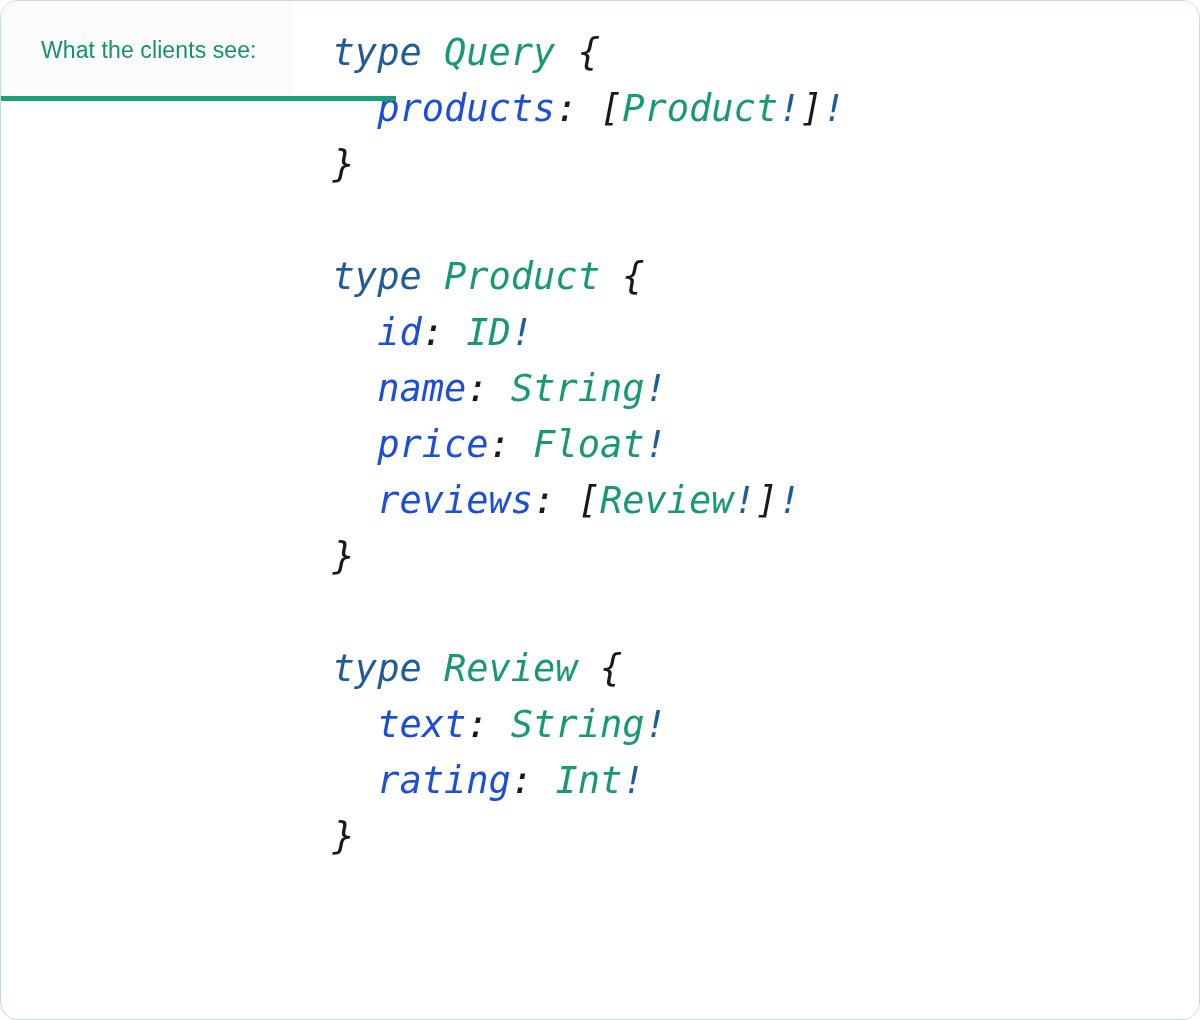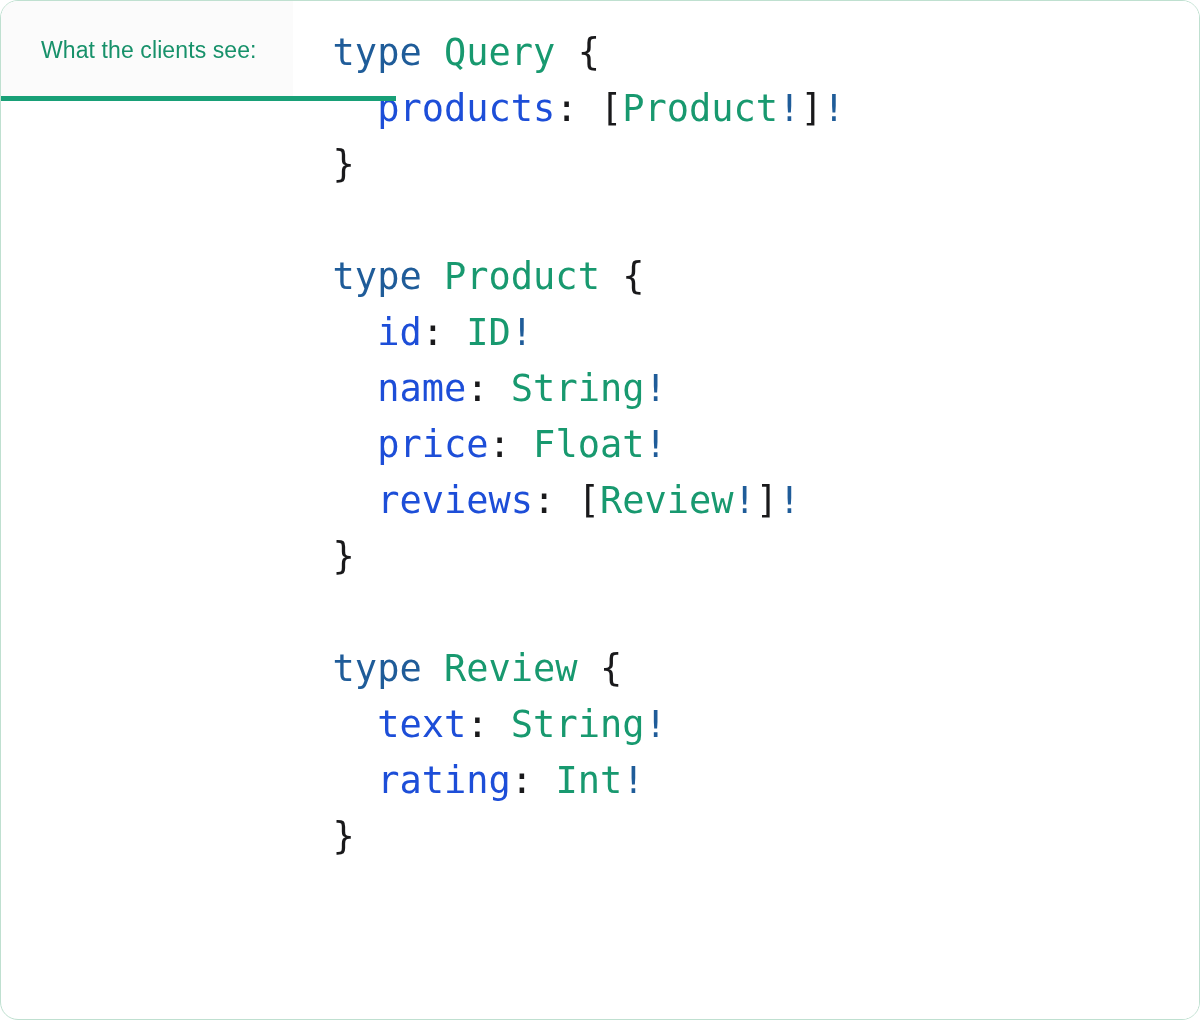--- a/index.html
+++ b/index.html
@@ -81,21 +81,21 @@
     padding: 0 0 0 40px;
     font-family: "DejaVu Sans Mono", monospace;
     font-size: 37px;
     line-height: 56px;
     color: #19191b;
     white-space: pre;
     letter-spacing: 0;
     -webkit-font-smoothing: antialiased;
   }
 
-  .ln { display: block; height: 56px; }
+  .ln { display: block; height: 56px; font-style: italic; }
 
   .kw    { color: #1f5c99; }   
   .tname { color: #18996f; }   
   .bang  { color: #1f5c99; }   
   .punc  { color: #19191b; }   
   .fname { color: #1d4ed8; }   
 </style>
 </head>
 <body>
 

